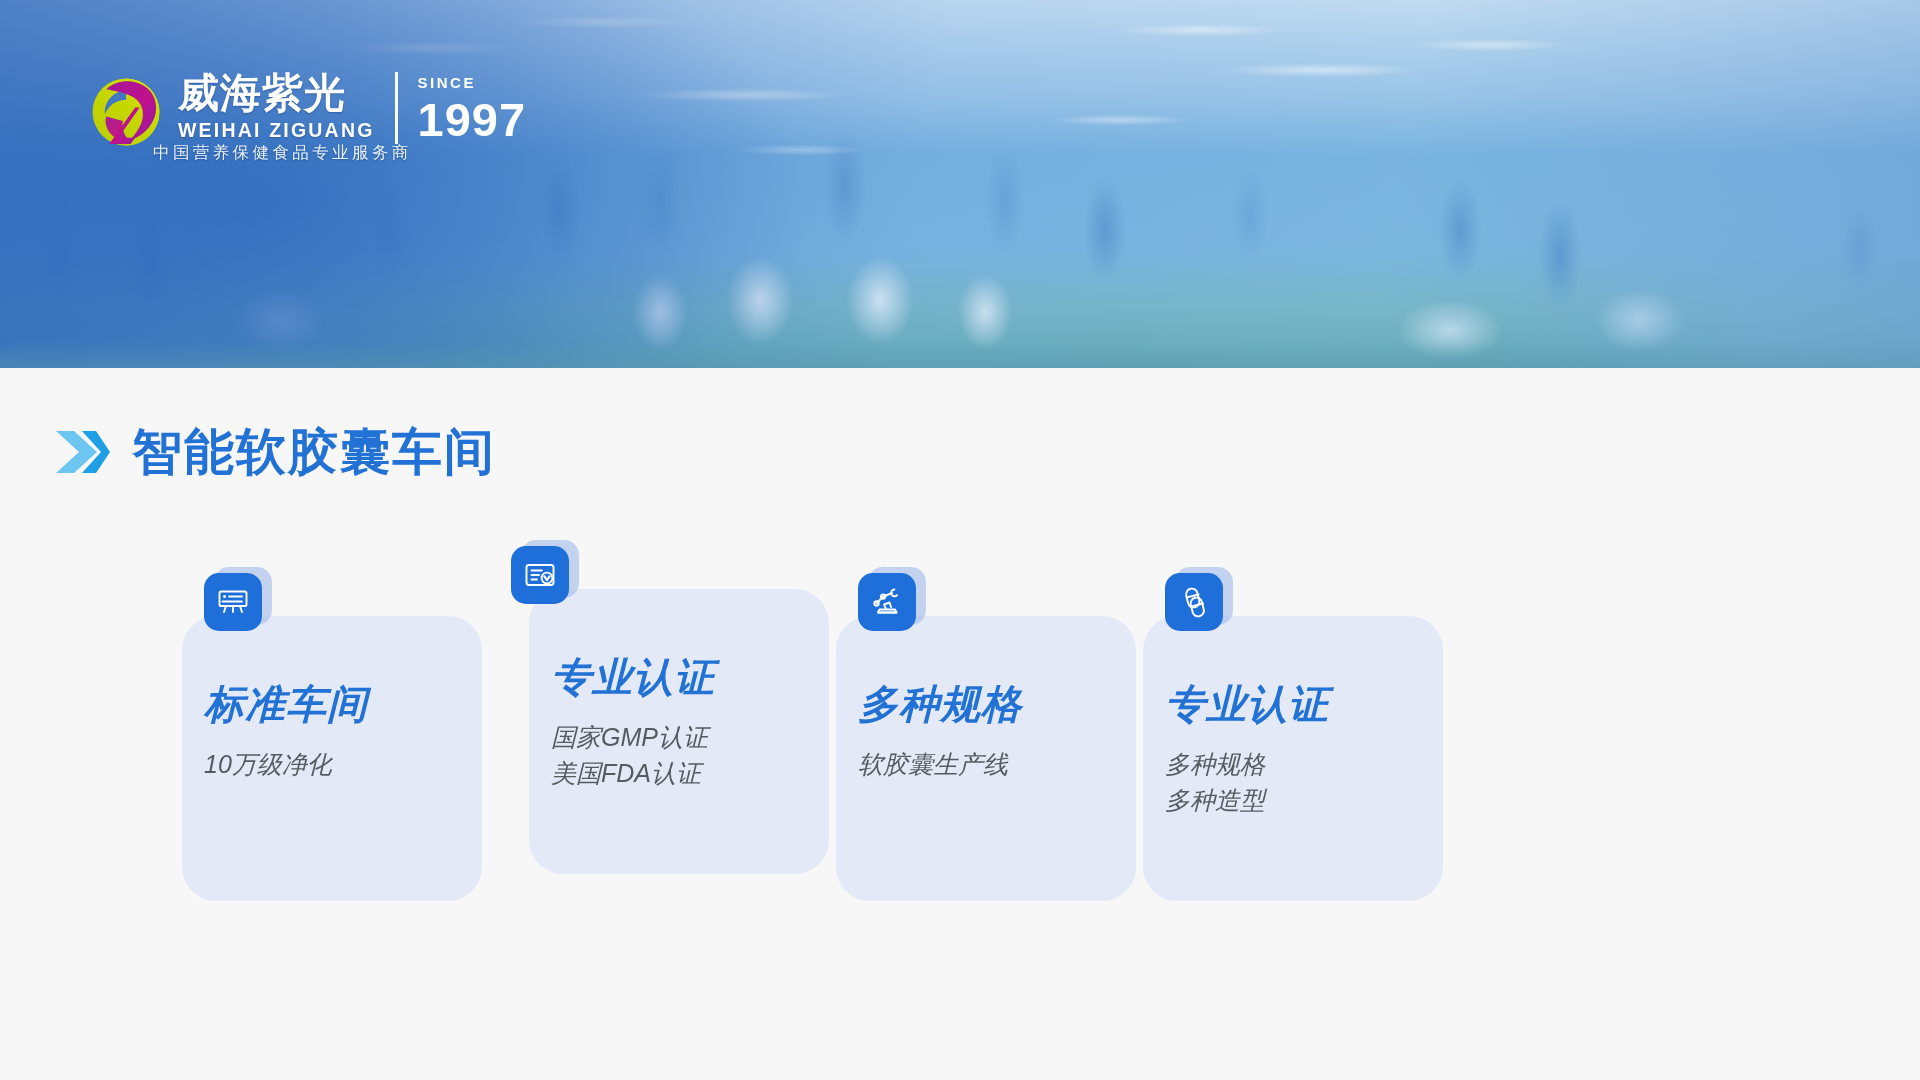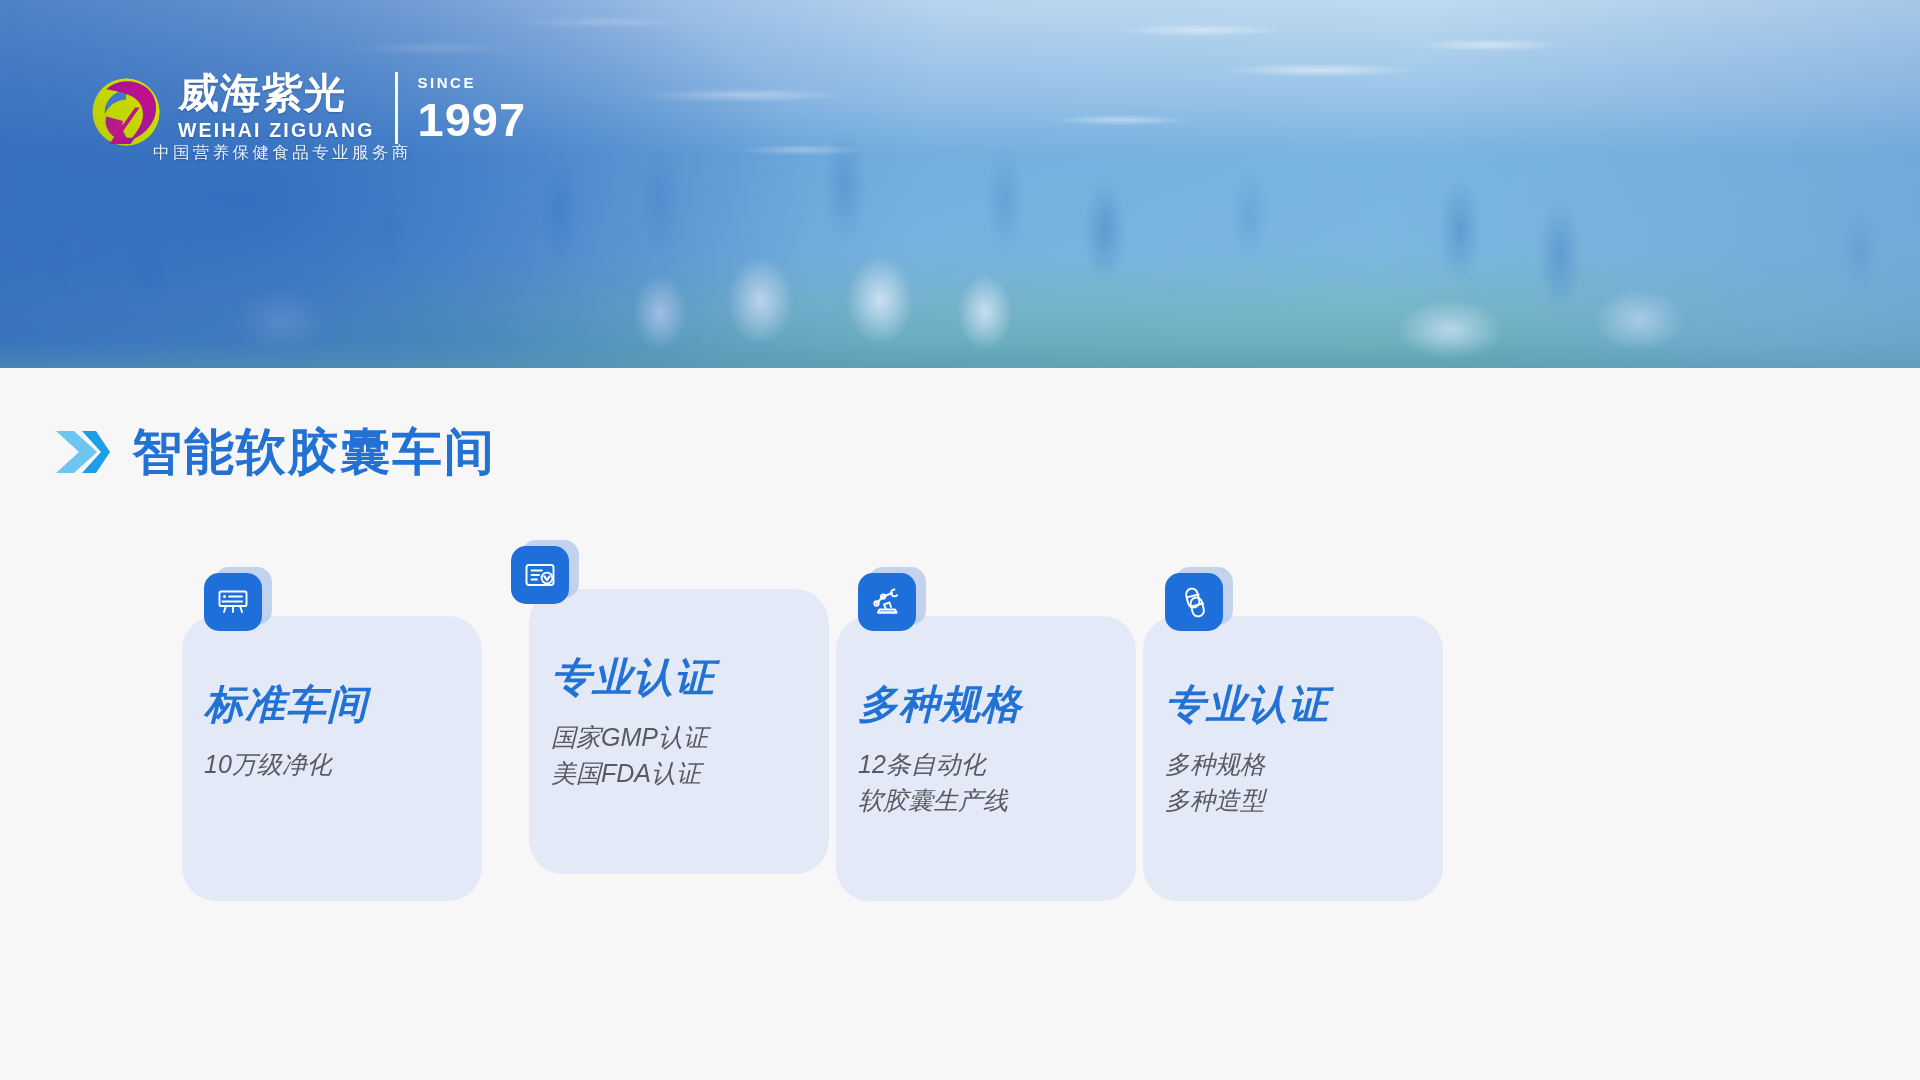--- a/index.html
+++ b/index.html
@@ -393,21 +393,20 @@
             <path d="M25.5 5.5 a3.4 3.4 0 1 0 2.6 5.6"></path>
             <path d="M17 25 L15 20.5 L20.5 18.5 L22 23"></path>
             <path d="M9 28.5 L27.5 28.5"></path>
             <path d="M9 28.5 L10.5 25.5 L26 25.5 L27.5 28.5 Z"></path>
           </svg>
         </div>
       </div>
       <div class="card-body">
         <div class="card-title">多种规格</div>
         <div class="card-sub">
-          <span class="line">12条自动化</span>
           <span class="line">软胶囊生产线</span>
         </div>
       </div>
     </div>
 
     <div class="card-wrap">
       <div class="card-icon">
         <div class="shadow-tile"></div>
         <div class="main-tile">
           <svg viewBox="0 0 36 36" fill="none" stroke="#FFFFFF" stroke-width="1.9" stroke-linecap="round" stroke-linejoin="round">

